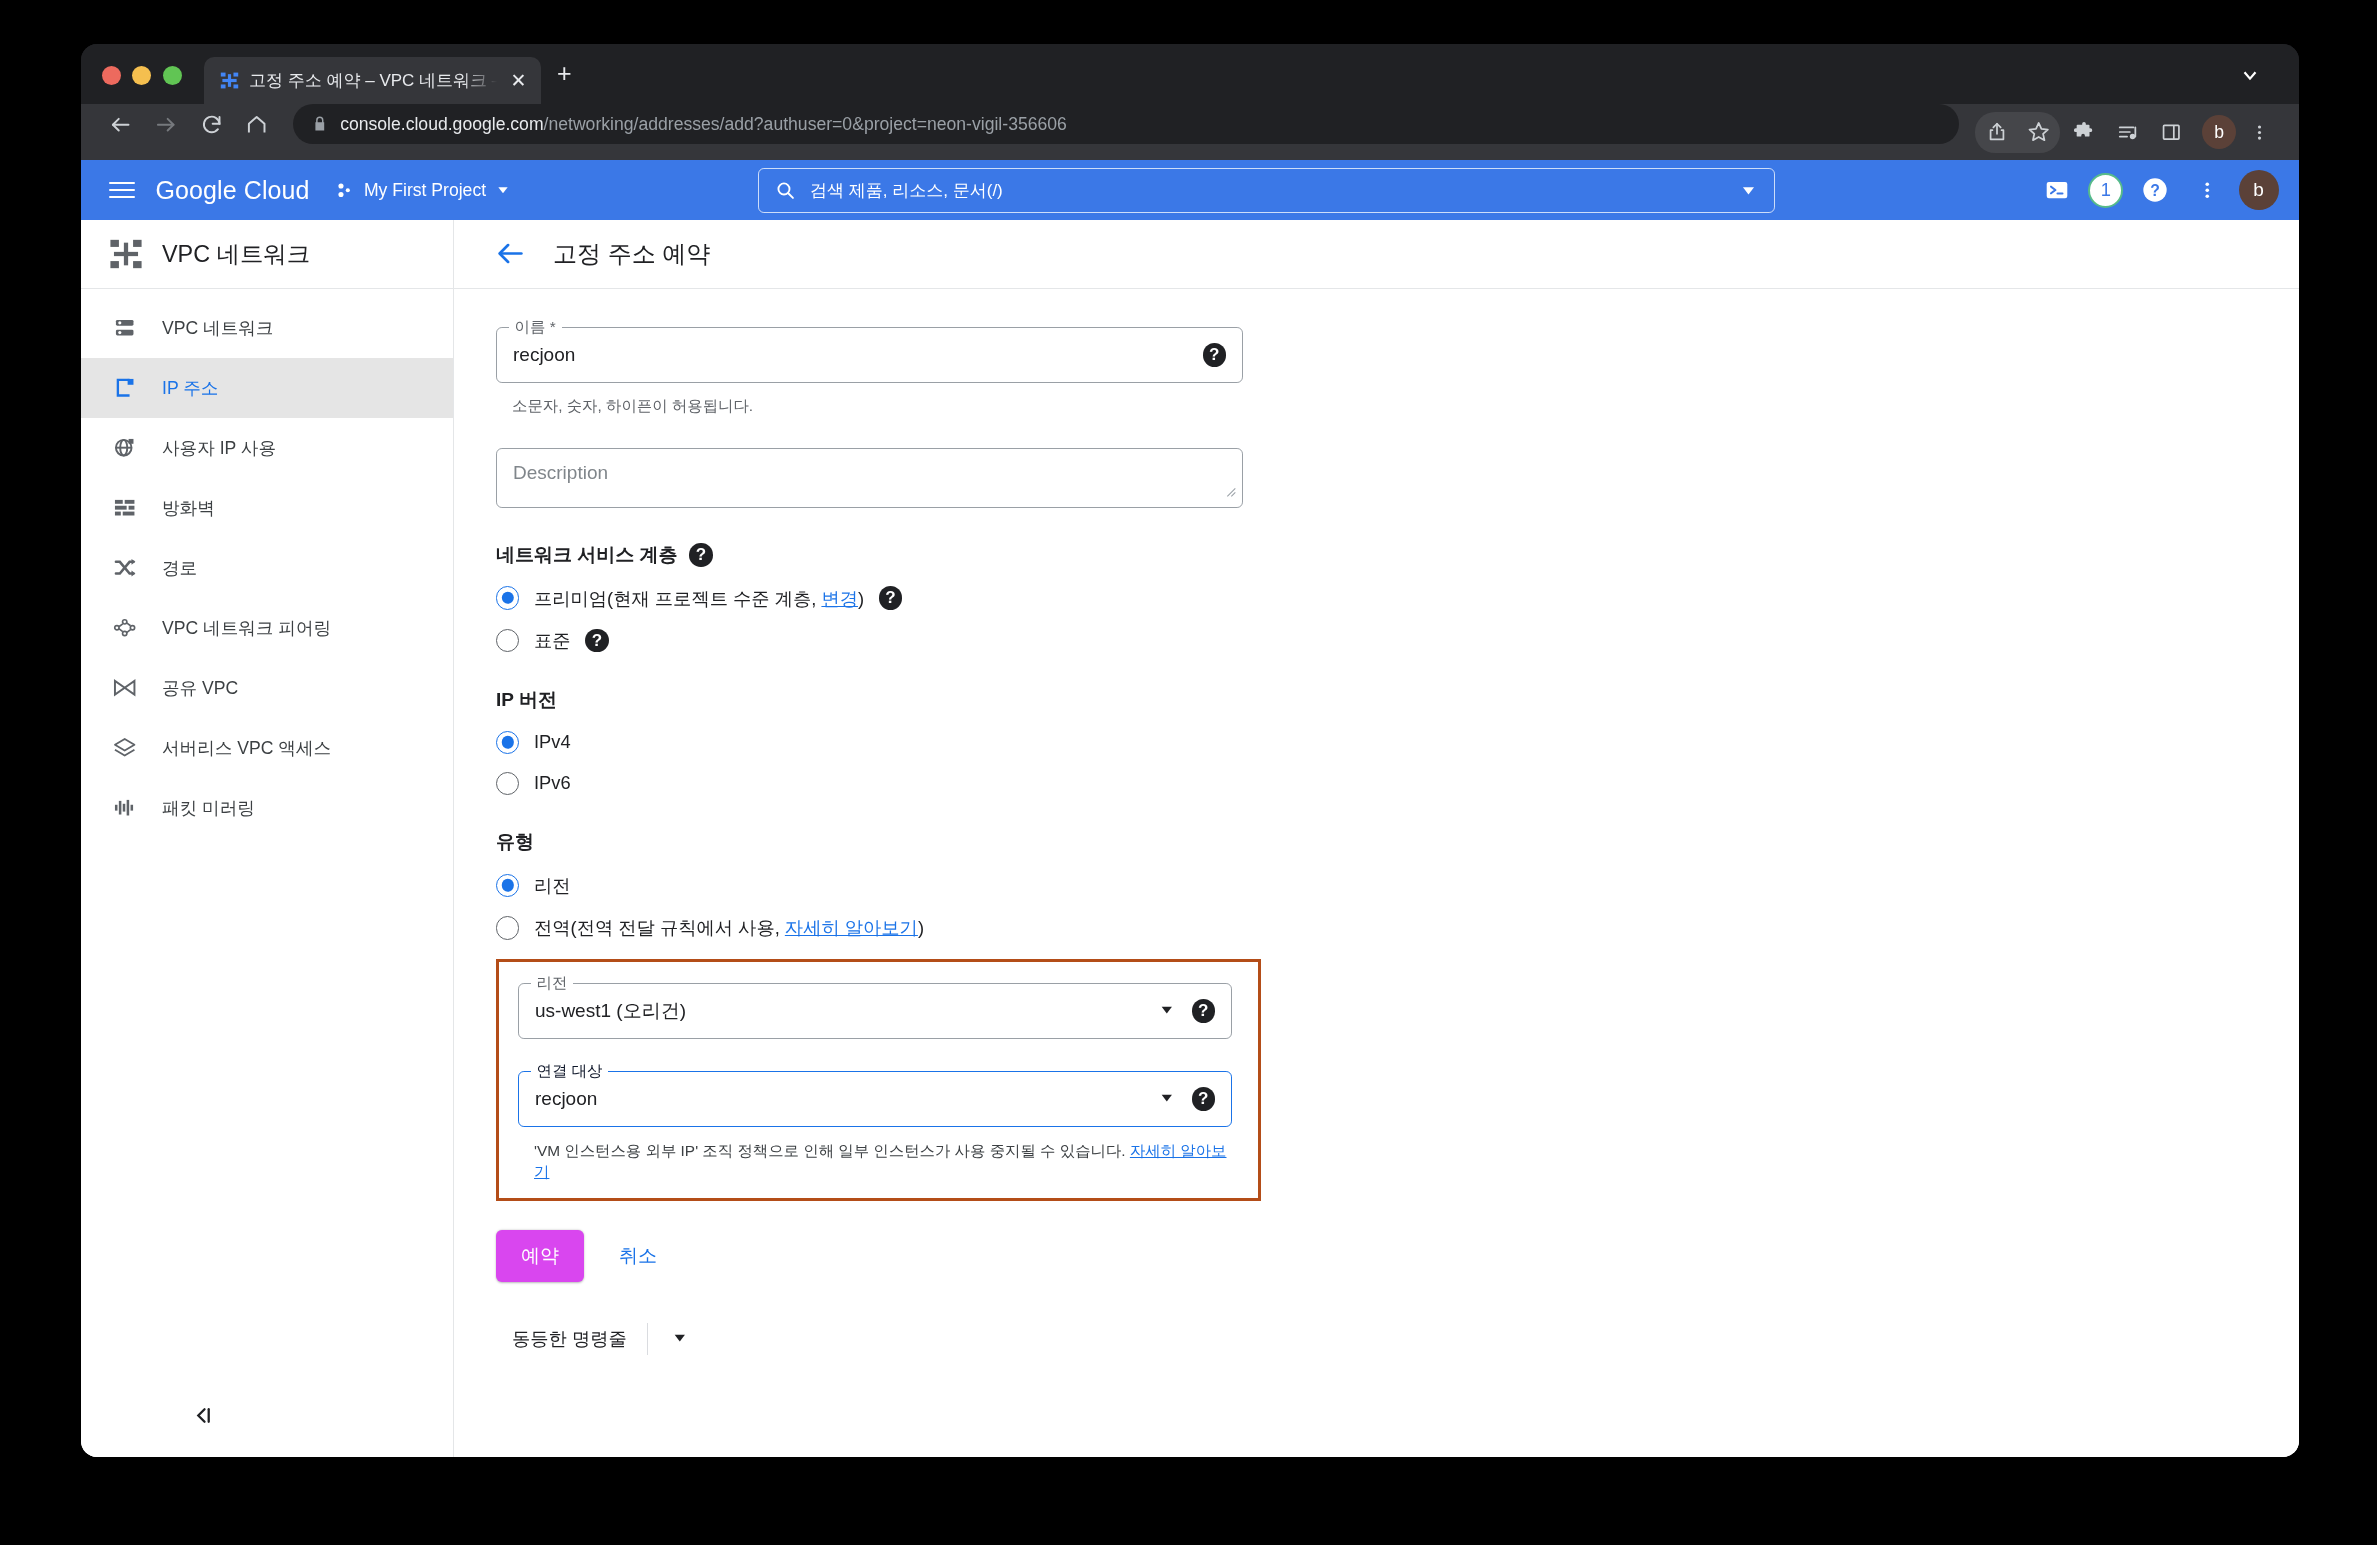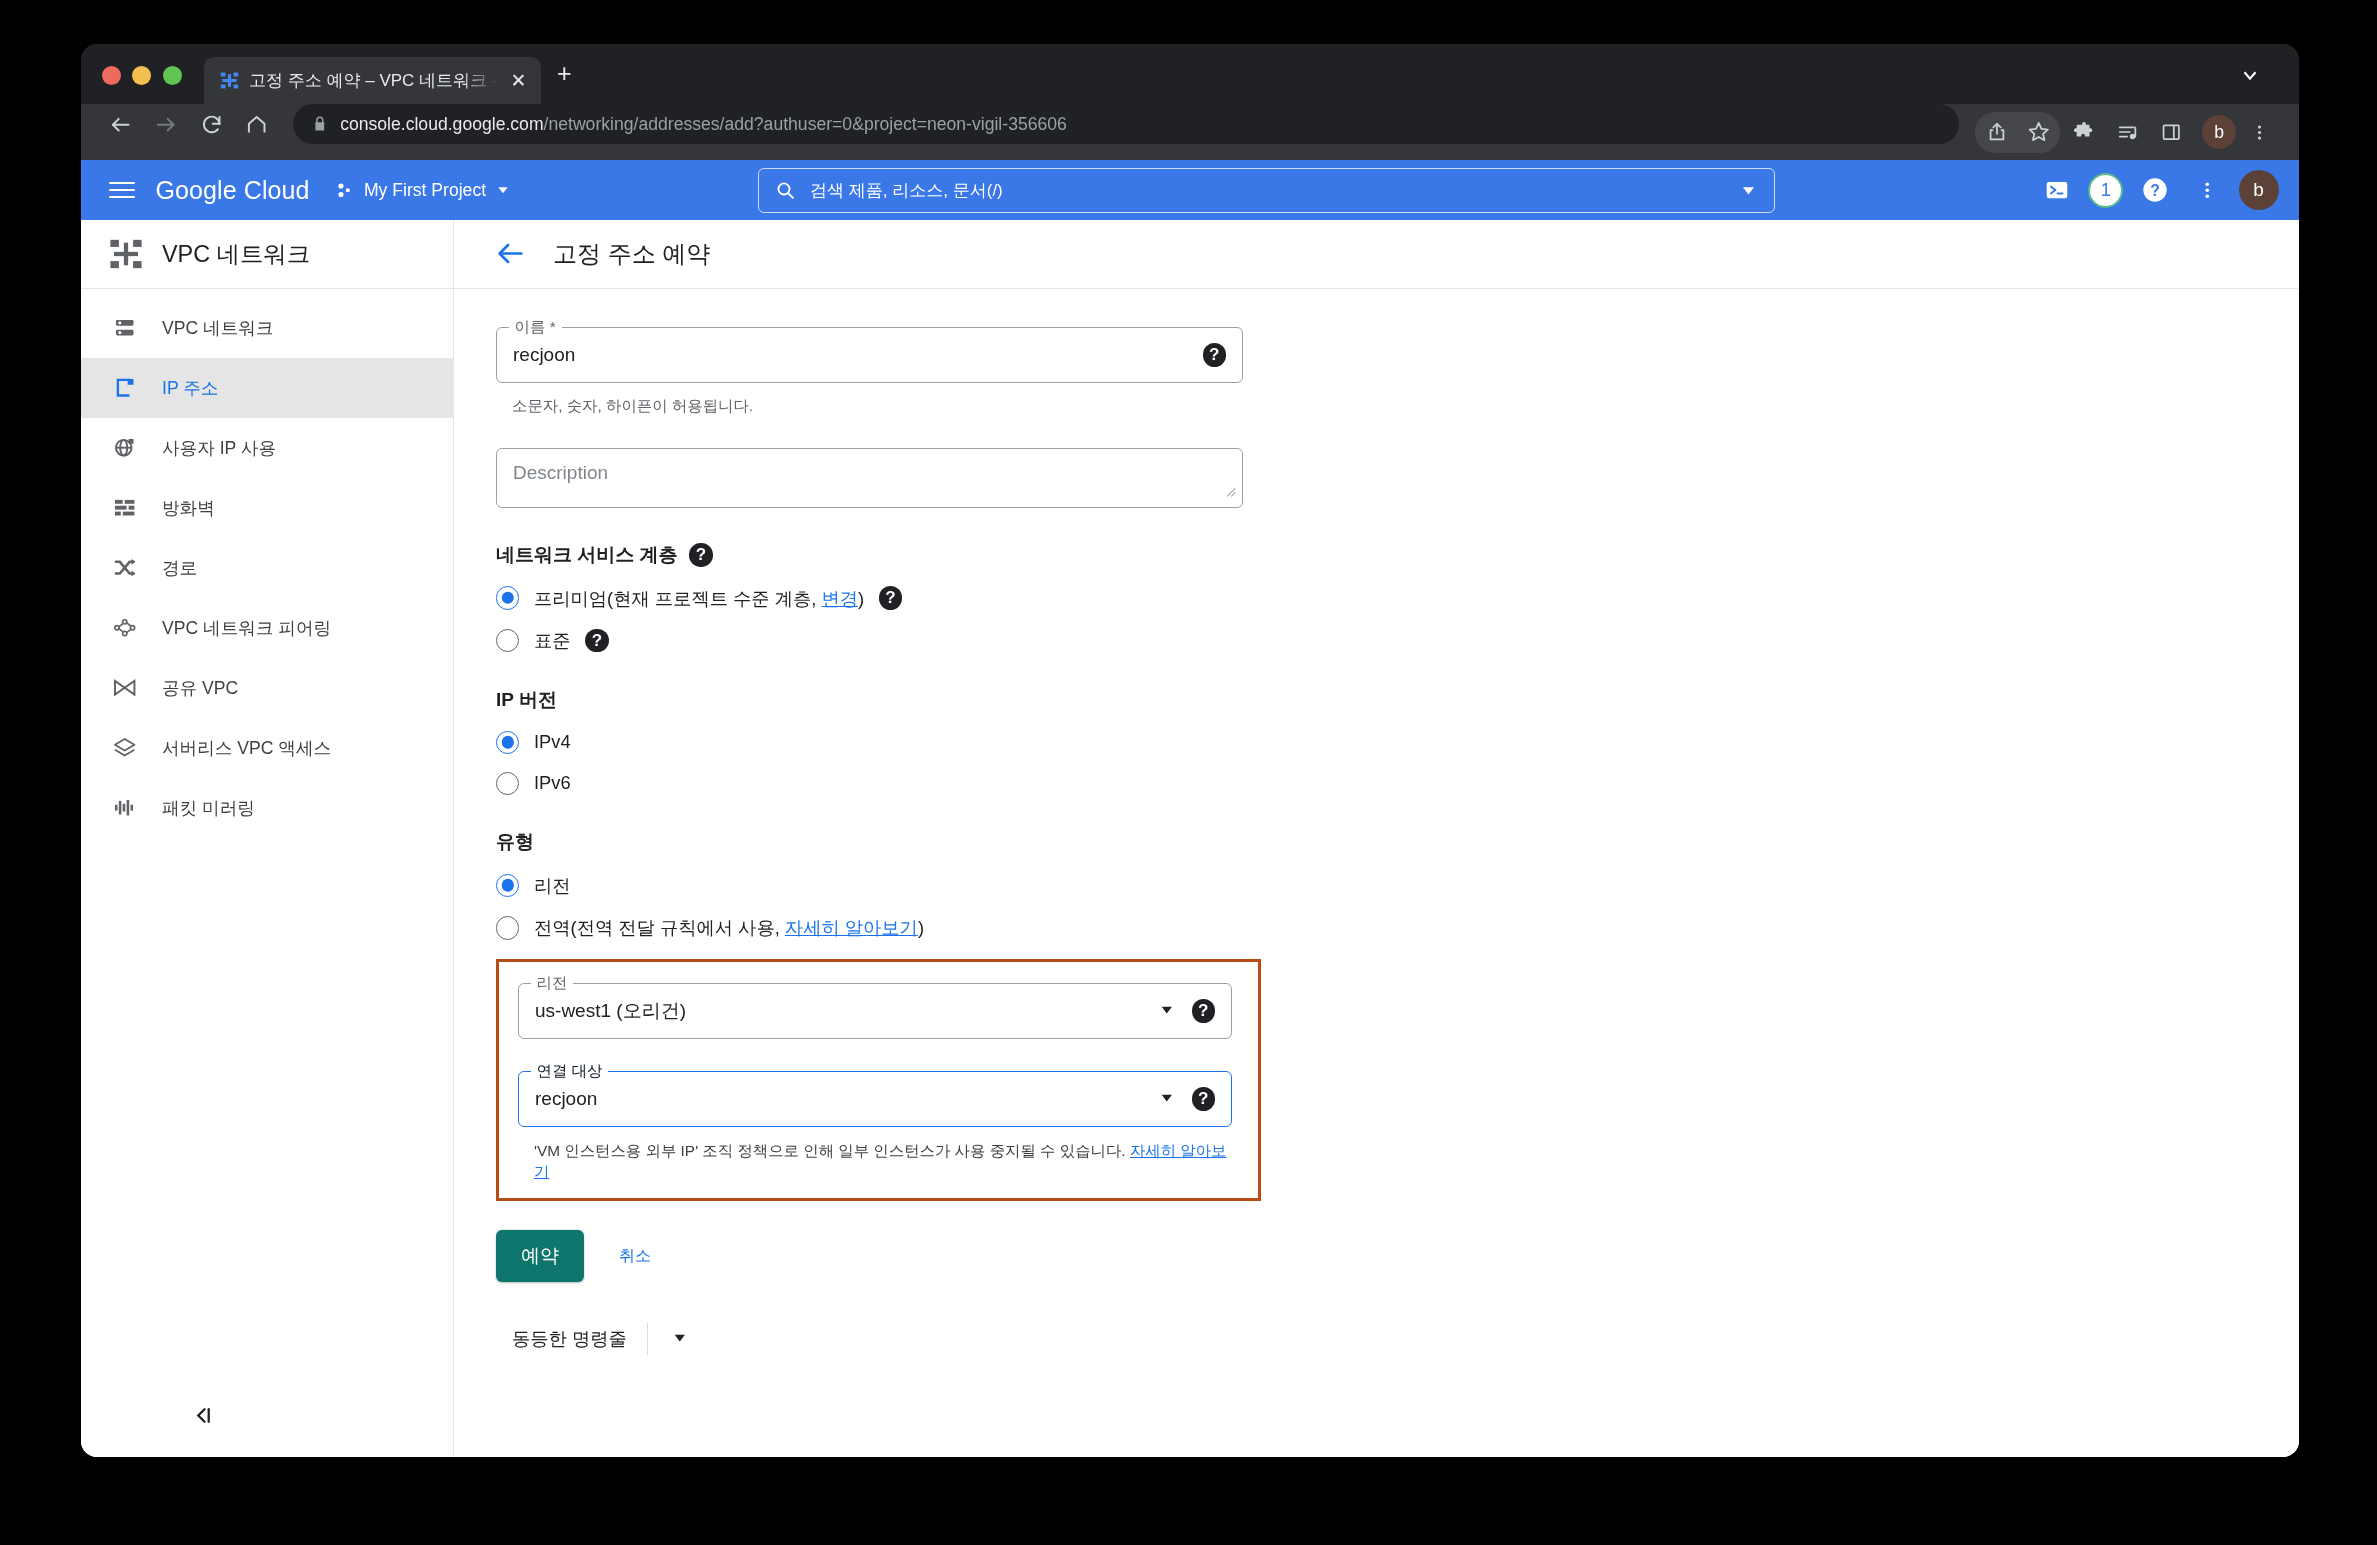--- a/index.html
+++ b/index.html
@@ -199,25 +199,25 @@
     margin-top: 19px; width: 765px;
     border: 3.7px solid #b44d18;
     padding: 20.5px 19px 14.6px 19px;
   }
   .sel-wrap { display: flex; align-items: center; gap: 17.6px; }
   .sel-caret { color: #202124; flex: none; }
   .warn { font-size: 15.4px; color: #3c4043; margin: 14.6px 0 0 16px; }
 
   #buttons { display: flex; align-items: center; gap: 19px; margin-top: 29px; }
   .btn-primary {
-    background: #0f766e; color: #fff; font-size: 19px;
+    background: #d946ef; color: #fff; font-size: 19px;
     border-radius: 5.9px; padding: 13px 25px; border: none;
     box-shadow: 0 0.7px 2.2px rgba(0,0,0,.28);
   }
-  .btn-text { color: #1a73e8; font-size: 16px; padding: 13px 16px; background: none; border: none; }
+  .btn-text { color: #1a73e8; font-size: 19px; padding: 13px 16px; background: none; border: none; }
 
   #cmdline { display: flex; align-items: center; margin-top: 34px; }
   #cmdline .cmd-label { font-size: 18.3px; color: #202124; padding: 10.2px 20.5px 10.2px 16px; }
   #cmdline .cmd-div { width: 0.7px; height: 32px; background: #dadce0; }
   #cmdline .cmd-caret { padding: 0 23.4px; color: #202124; }
 
   .collapse-ico { color: #202124; }
 </style>
 </head>
 <body>

